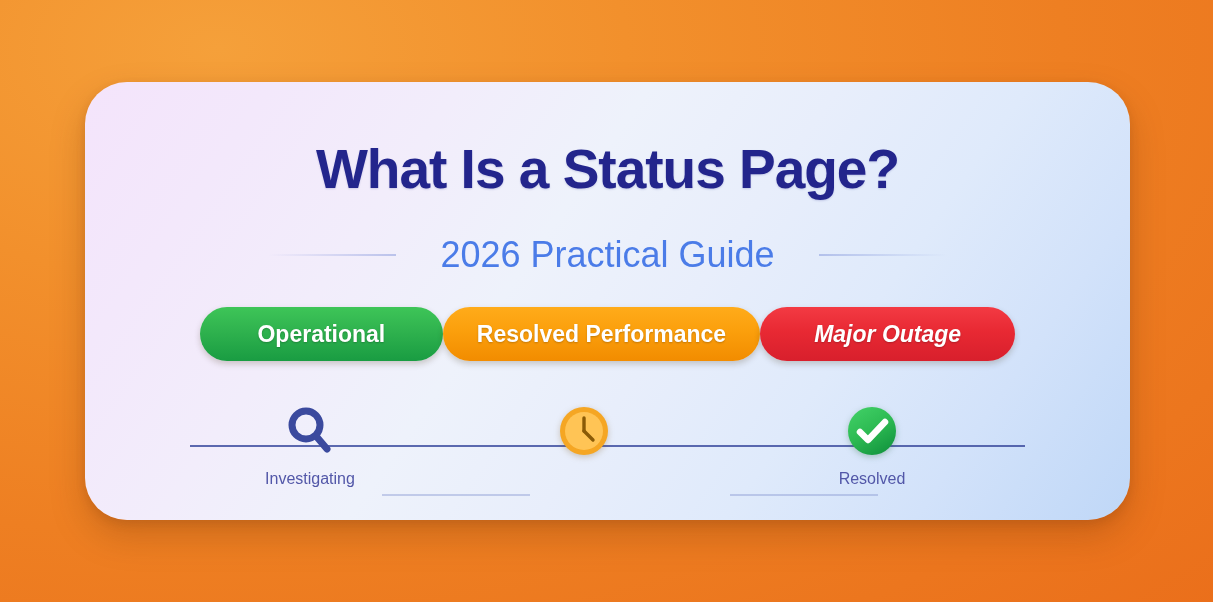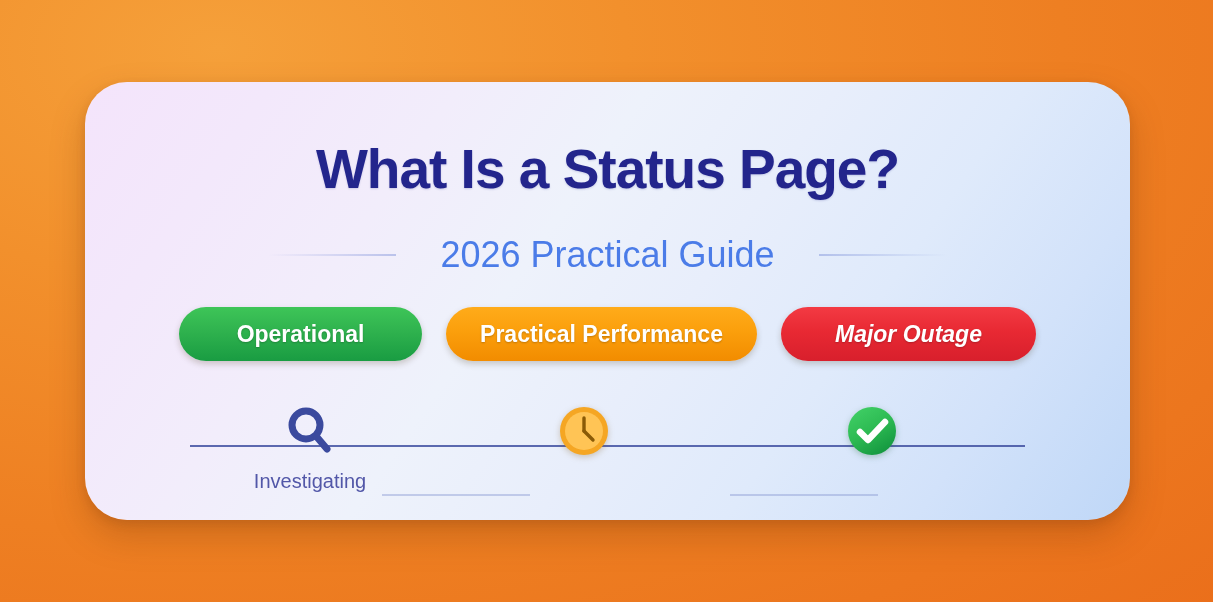--- a/index.html
+++ b/index.html
@@ -73,21 +73,20 @@
     white-space:nowrap;
   }
 
   
   #badges {
     position:absolute;
     left:0; right:0; top:225px;
     display:flex;
     align-items:center;
     justify-content:center;
-    gap:24px;
   }
   .badge {
     height:54px;
     display:flex;
     align-items:center;
     justify-content:center;
     border-radius:27px;
     padding:0 34px;
     color:#ffffff;
     font-size:23px;
@@ -121,21 +120,21 @@
     text-align:center;
   }
   .node .icon-wrap {
     height:66px;
     display:flex;
     align-items:center;
     justify-content:center;
   }
   .node .label {
     margin-top:6px;
-    font-size:20px;
+    font-size:16px;
     color:#5257a8;
     white-space:nowrap;
   }
   
   .label-rule {
     position:absolute;
     top:96px;
     height:2px;
     background:rgba(140,155,210,0.45);
   }
@@ -157,21 +156,21 @@
   <div id="title">What Is a Status Page?</div>
 
   <div id="subtitle-row">
     <div class="sub-rule left"></div>
     <div id="subtitle">2026 Practical Guide</div>
     <div class="sub-rule right"></div>
   </div>
 
   <div id="badges">
     <div class="badge ok">Operational</div>
-    <div class="badge warn">Practical Performance</div>
+    <div class="badge warn">Resolved Performance</div>
     <div class="badge bad">Major Outage</div>
   </div>
 
   <div id="timeline">
 
     <div id="track"></div>
 
     <div class="label-rule" id="label-rule-1"></div>
     <div class="label-rule" id="label-rule-2"></div>
 
@@ -203,16 +202,17 @@
             <linearGradient id="gchk" x1="0" y1="0" x2="0.6" y2="1">
               <stop offset="0%" stop-color="#43d268"></stop>
               <stop offset="55%" stop-color="#2dbb53"></stop>
               <stop offset="100%" stop-color="#169a41"></stop>
             </linearGradient>
           </defs>
           <circle cx="26" cy="26" r="24" fill="url(#gchk)"></circle>
           <path d="M14 27 L22 35 L39 17" fill="none" stroke="#ffffff" stroke-width="6.5" stroke-linecap="round" stroke-linejoin="round"></path>
         </svg>
       </div>
+      <div class="label">Resolved</div>
     </div>
 
   </div>
 </div>
 
 </body></html>

